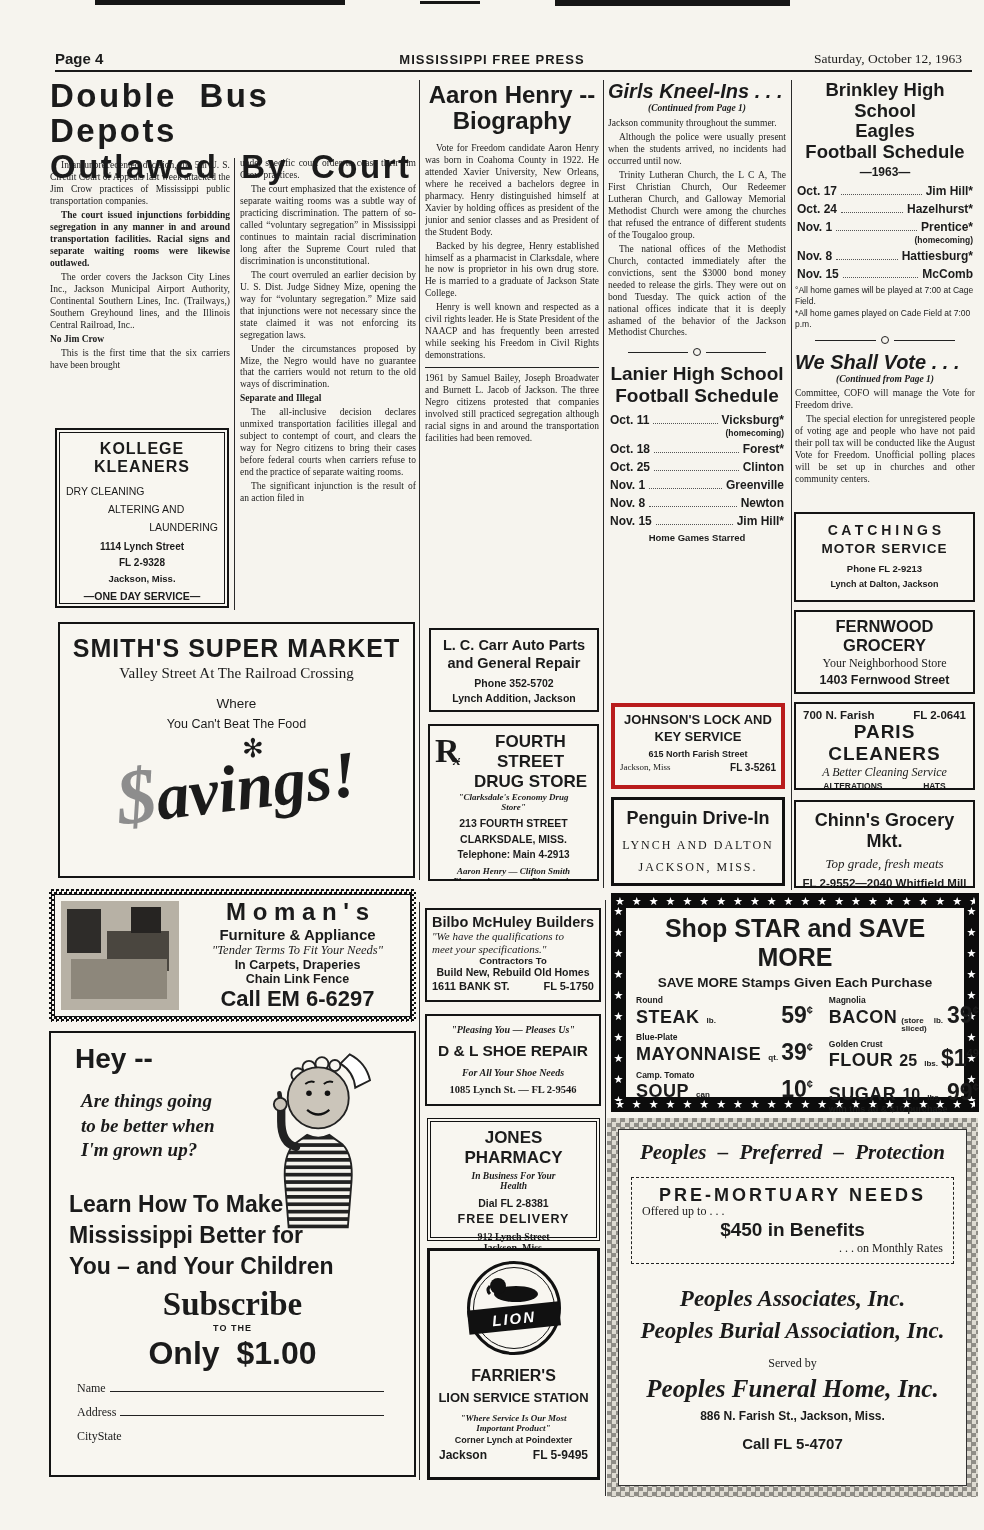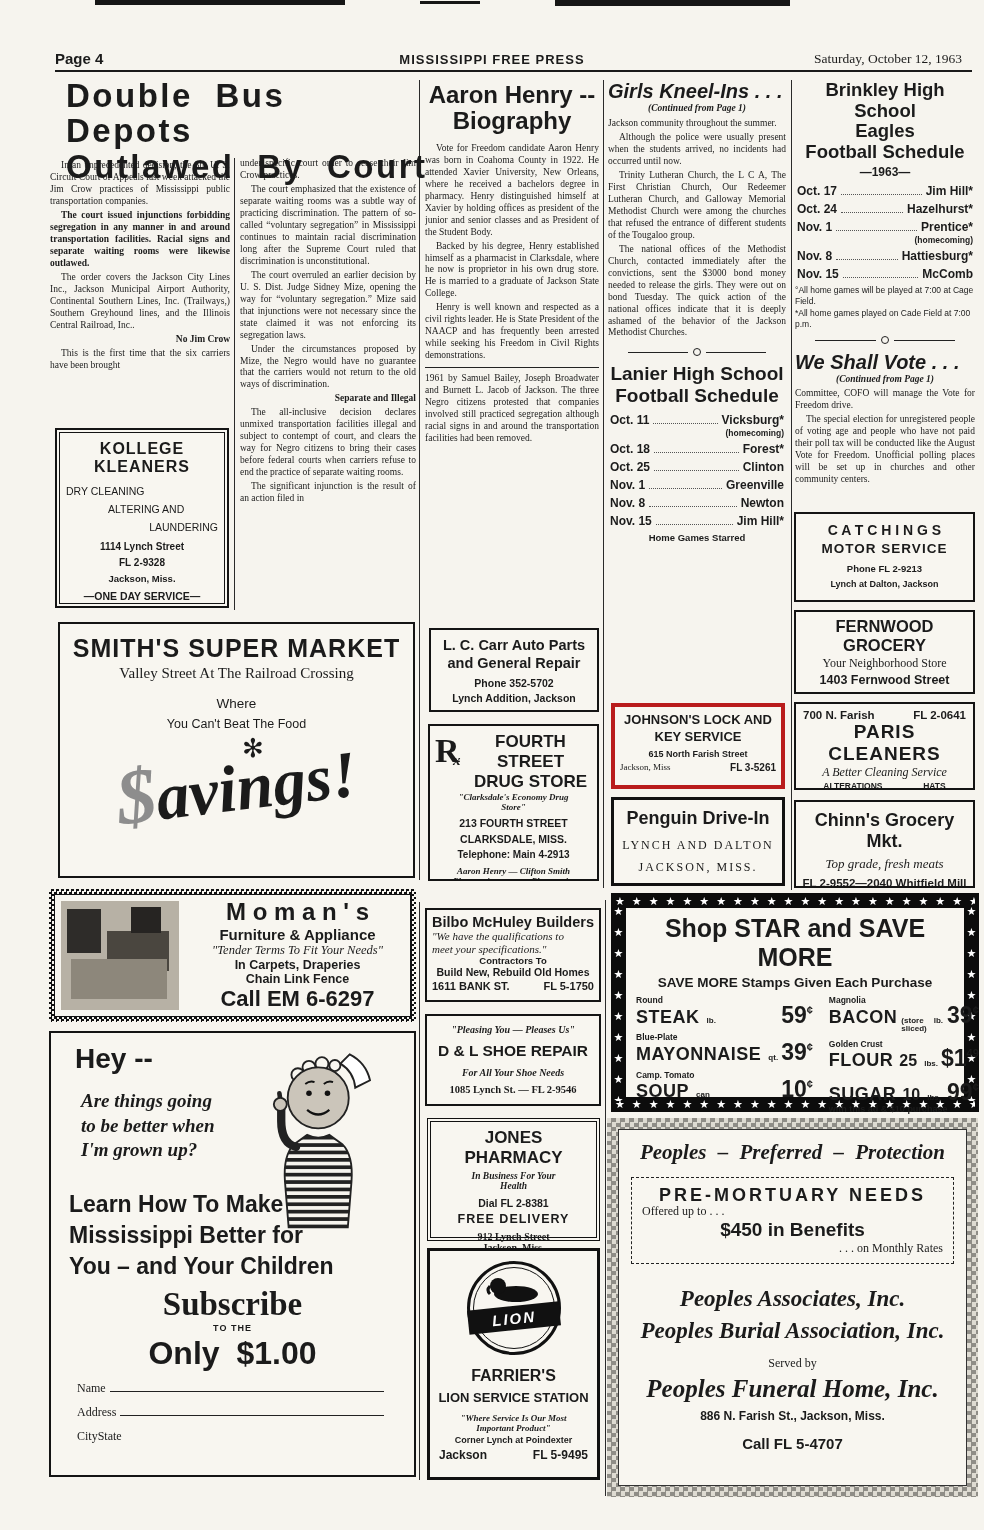--- a/index.html
+++ b/index.html
@@ -9,21 +9,21 @@
   .bs{font-family:"Liberation Sans","DejaVu Sans",sans-serif;font-weight:700;}
   .ser{font-family:"Liberation Serif","DejaVu Serif",serif;}
   .it{font-style:italic;}
   .c{text-align:center;}
   .r{text-align:right;}
   .vrule{position:absolute;width:1px;background:#2a2a2a;}
   .hrule{position:absolute;height:2px;background:#1a1a1a;}
   .body-text{font-size:9.5px;line-height:1.26;text-align:justify;overflow:hidden;}
   .body-text p{margin:0 0 2px;text-indent:11px;}
   .body-text p.noind{text-indent:0;}
-  .subhead{text-align:right;font-weight:700;text-indent:0 !important;}
+  .subhead{text-align:left;font-weight:700;text-indent:0 !important;}
   .box{border:2px solid #141414;background:#f8f6f0;box-sizing:border-box;overflow:hidden;}
   .box3{border:3px solid #111;background:#f8f6f0;box-sizing:border-box;overflow:hidden;}
   .sched-row{display:flex;align-items:baseline;font-size:12px;margin:4px 2px;}
   .sched-row .leader{flex:1;border-bottom:1px dotted #555;margin:0 4px 3px;}
   .sched-note{font-size:8.5px;text-align:right;margin:-3px 2px 2px;}
   .div-o{display:flex;align-items:center;justify-content:center;gap:5px;margin:7px 20px;}
   .dline{flex:1;border-top:1px solid #222;}
   .dot-o{width:6px;height:6px;border:1px solid #222;border-radius:50%;}
   .form-row{display:flex;align-items:baseline;font-size:12px;margin:9px 14px 0;}
   .fline{flex:1;border-bottom:1.4px solid #222;margin:0 4px;}
@@ -54,21 +54,21 @@
   <div class="abs ser r" style="left:690px;top:51px;width:272px;font-size:13.5px;">Saturday, October 12, 1963</div>
   <div class="hrule" style="left:55px;top:70px;width:917px;"></div>
 
   <div class="vrule" style="left:234px;top:158px;height:452px;"></div>
   <div class="vrule" style="left:419px;top:80px;height:800px;"></div>
   <div class="vrule" style="left:603px;top:80px;height:808px;"></div>
   <div class="vrule" style="left:791px;top:80px;height:810px;"></div>
   <div class="vrule" style="left:419px;top:902px;height:578px;"></div>
   <div class="vrule" style="left:605px;top:900px;height:596px;"></div>
 
-  <div class="abs bs" style="left:50px;top:78px;width:366px;font-size:33px;line-height:1.07;letter-spacing:2.5px;word-spacing:11px;margin-left:16px;">
+  <div class="abs bs" style="left:50px;top:78px;width:366px;font-size:33px;line-height:1.07;letter-spacing:2.5px;word-spacing:11px;">
     <div>Double Bus Depots</div>
     <div>Outlawed By Court</div>
   </div>
   <div class="abs body-text" style="left:50px;top:160px;width:180px;height:264px;">
     <p>In an unprecedented decision, the 5th U. S. Circuit Court of Appeals last week attacked the Jim Crow practices of Mississippi public transportation companies.</p>
     <p style="font-weight:700;">The court issued injunctions forbidding segregation in any manner in and around transportation facilities. Racial signs and separate waiting rooms were likewise outlawed.</p>
     <p>The order covers the Jackson City Lines Inc., Jackson Municipal Airport Authority, Continental Southern Lines, Inc. (Trailways,) Southern Greyhound lines, and the Illinois Central Railroad, Inc..</p>
     <p class="subhead">No Jim Crow</p>
     <p>This is the first time that the six carriers have been brought</p>
   </div>

